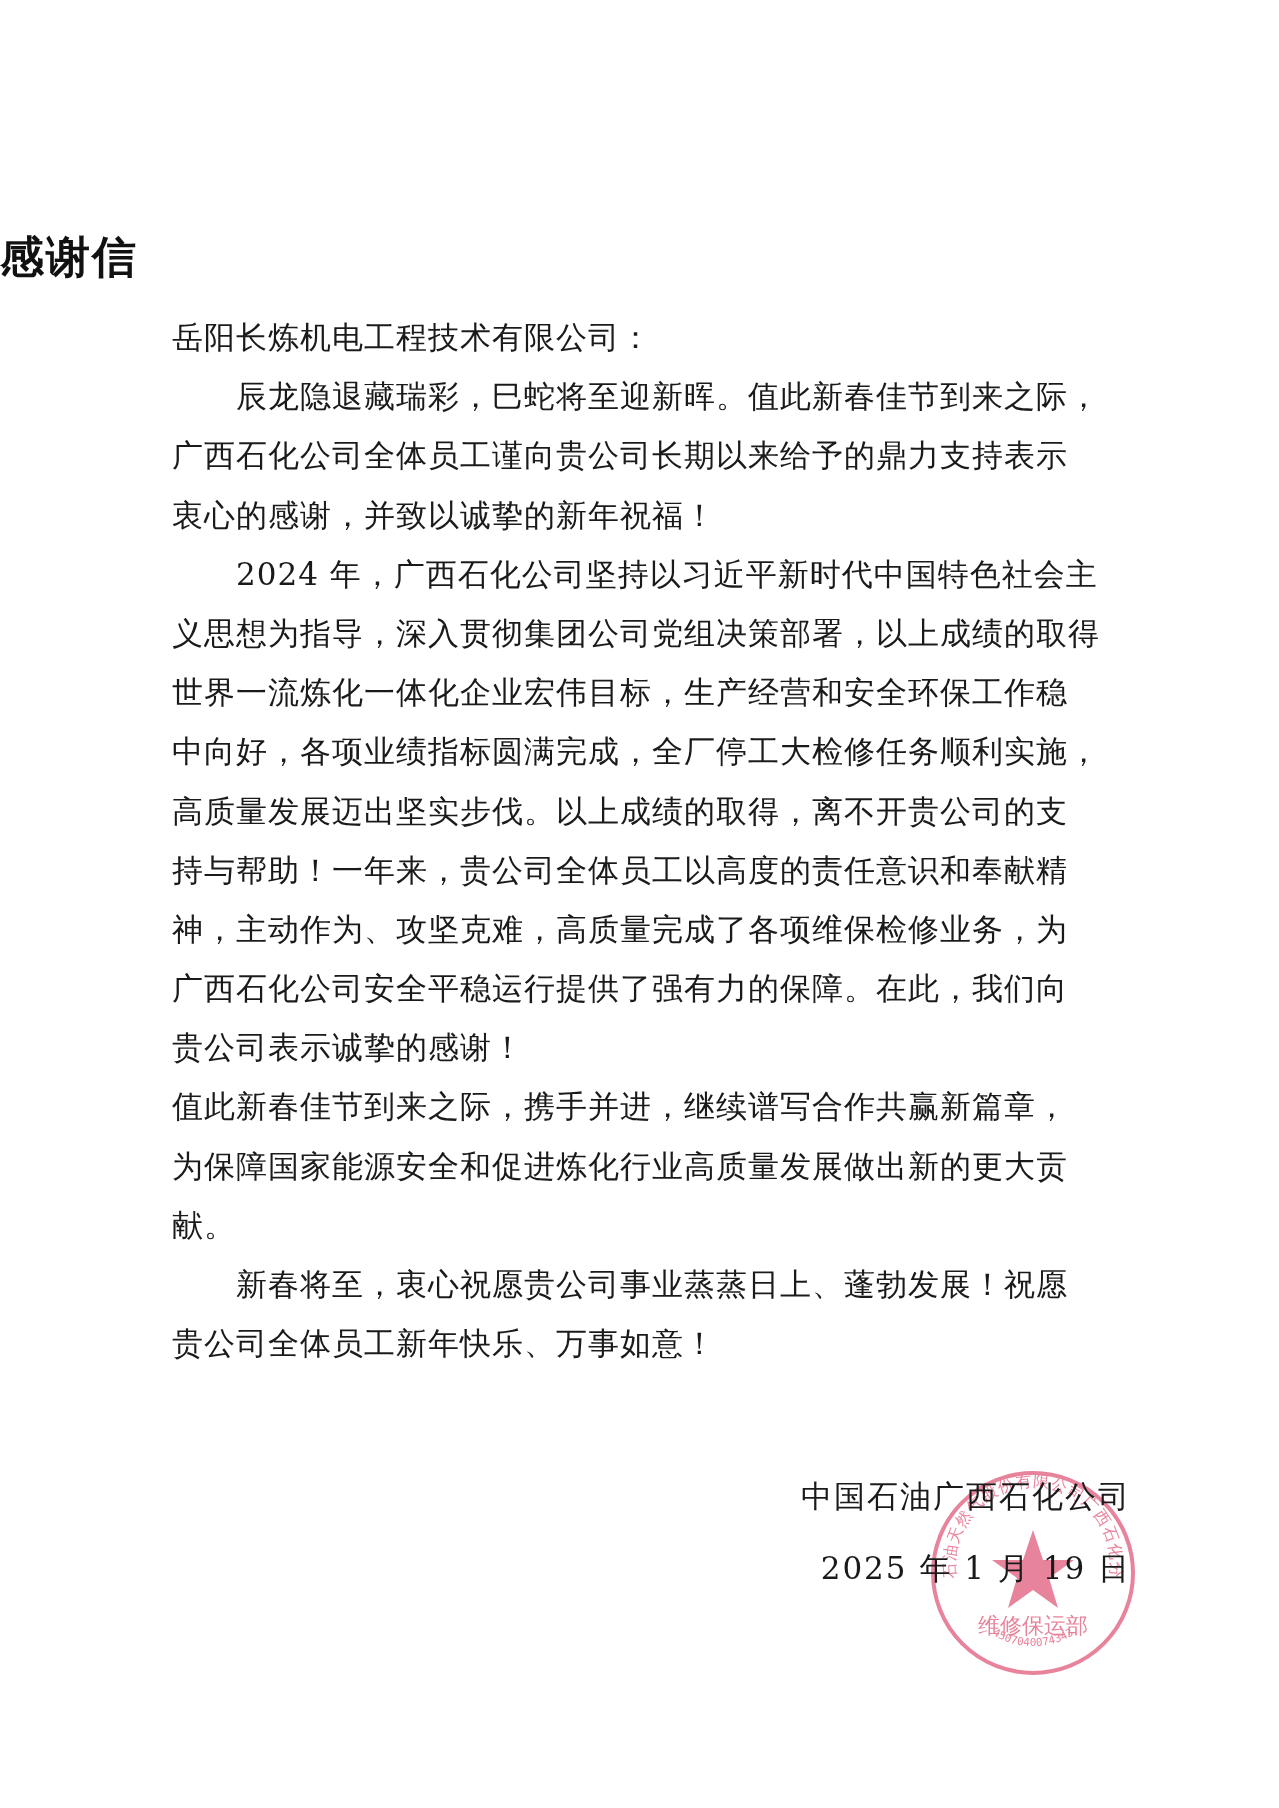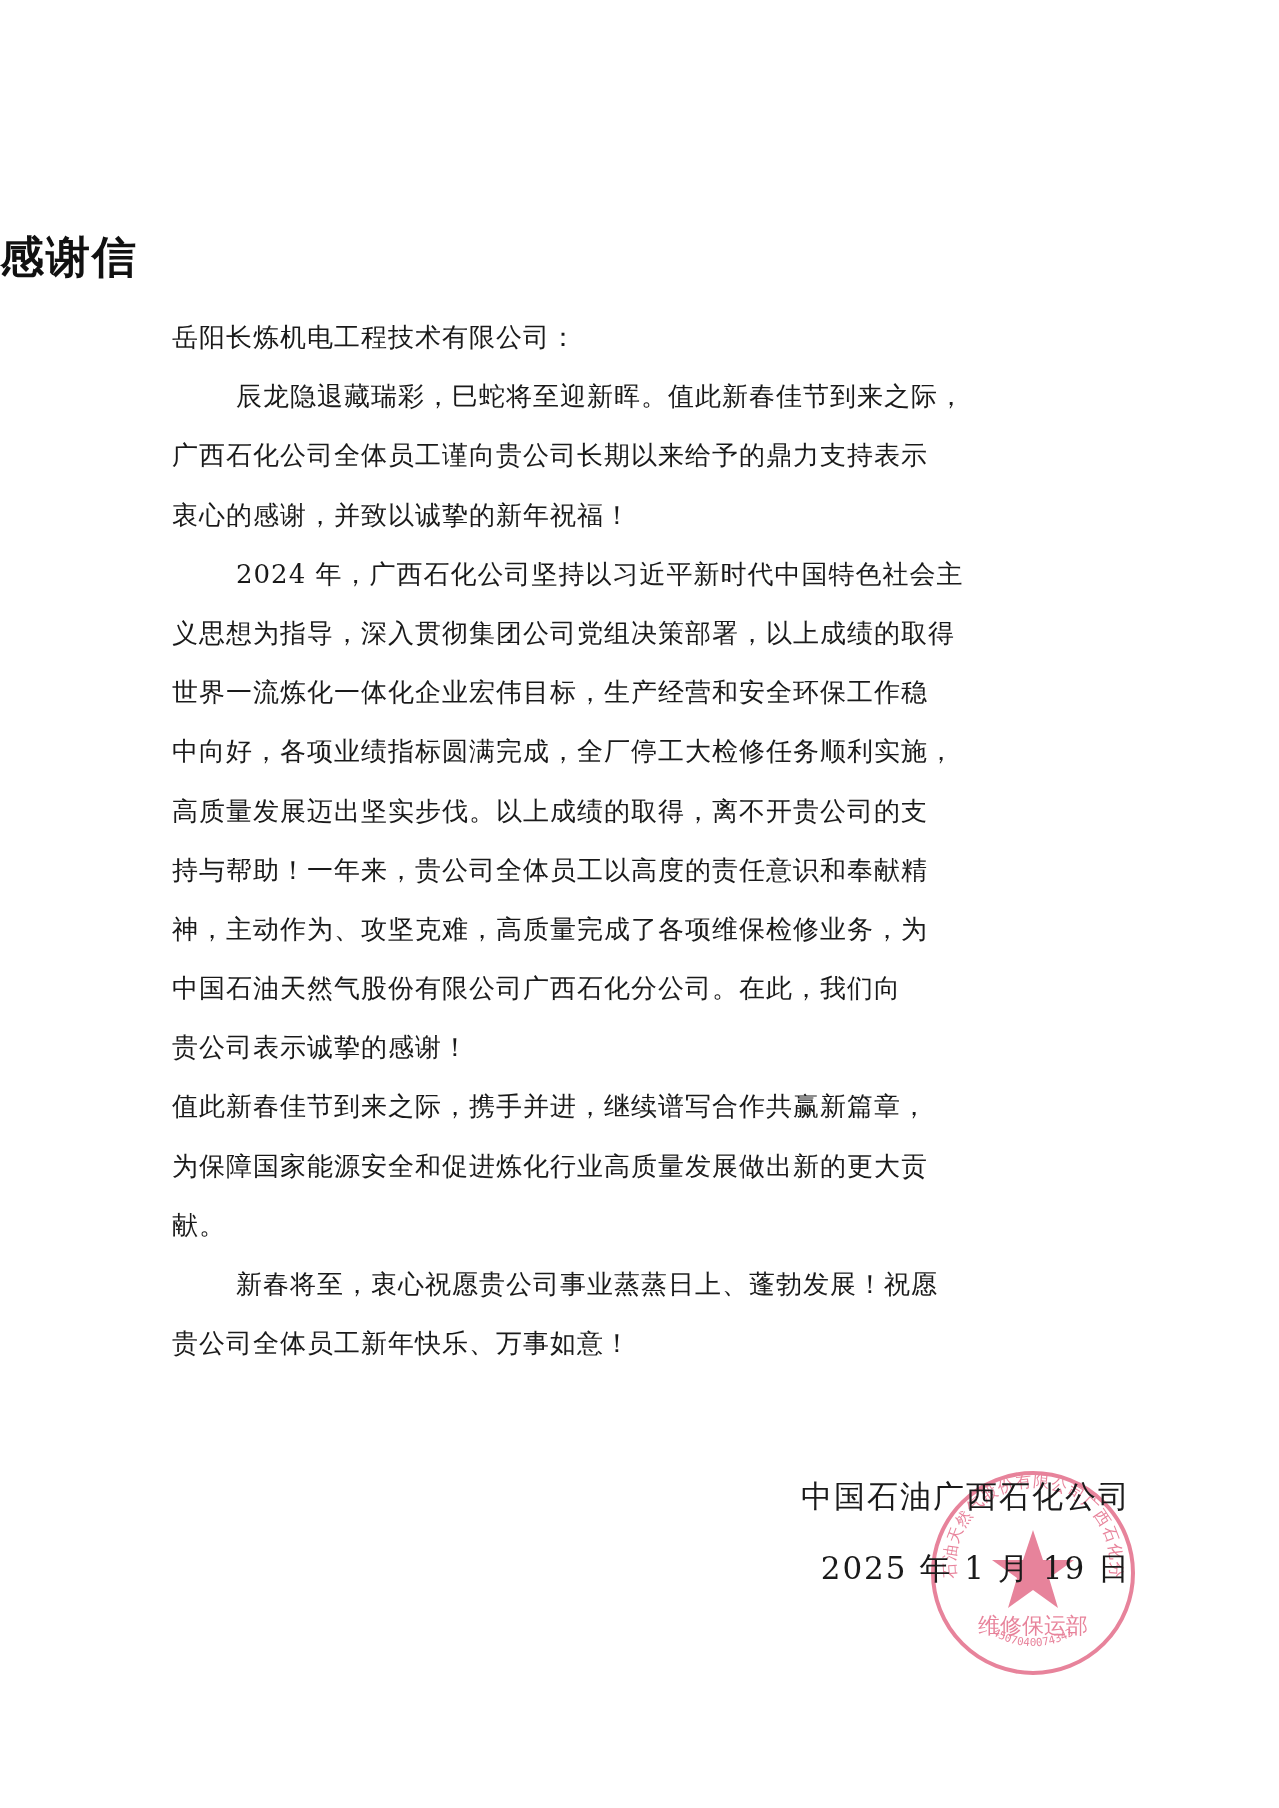--- a/index.html
+++ b/index.html
@@ -9,21 +9,21 @@
       color: #1a1a1a;
     }
     .title {
       position: absolute; top: 228px; left: 0; width: 1279px;
       font-size: 44px; font-weight: bold;
       font-family: "DejaVu Sans", "Liberation Sans", sans-serif;
       letter-spacing: 2px; color: #111;
     }
     .body-text {
       position: absolute; left: 172px; top: 308px; width: 950px;
-      font-size: 26px; line-height: 59.2px; letter-spacing: 1px;
+      font-size: 31px; line-height: 59.2px; letter-spacing: 1px;
     }
     .line { white-space: nowrap; display: block; height: 59.2px; }
     .indent { padding-left: 64px; }
     .signature {
       position: absolute; right: 148px; top: 1460px;
       font-size: 31px; text-align: right; line-height: 72px; letter-spacing: 2px;
       z-index: 2;
     }
     .stamp {
       position: absolute; left: 928px; top: 1468px; width: 210px; height: 210px;
@@ -41,21 +41,21 @@
       <span class="line indent">辰龙隐退藏瑞彩，巳蛇将至迎新晖。值此新春佳节到来之际，</span>
       <span class="line">广西石化公司全体员工谨向贵公司长期以来给予的鼎力支持表示</span>
       <span class="line">衷心的感谢，并致以诚挚的新年祝福！</span>
       <span class="line indent">2024 年，广西石化公司坚持以习近平新时代中国特色社会主</span>
       <span class="line">义思想为指导，深入贯彻集团公司党组决策部署，以上成绩的取得</span>
       <span class="line">世界一流炼化一体化企业宏伟目标，生产经营和安全环保工作稳</span>
       <span class="line">中向好，各项业绩指标圆满完成，全厂停工大检修任务顺利实施，</span>
       <span class="line">高质量发展迈出坚实步伐。以上成绩的取得，离不开贵公司的支</span>
       <span class="line">持与帮助！一年来，贵公司全体员工以高度的责任意识和奉献精</span>
       <span class="line">神，主动作为、攻坚克难，高质量完成了各项维保检修业务，为</span>
-      <span class="line">中国石油天然气股份有限公司广西石化分公司。在此，我们向</span>
+      <span class="line">广西石化公司安全平稳运行提供了强有力的保障。在此，我们向</span>
       <span class="line">贵公司表示诚挚的感谢！</span>
       <span class="line">值此新春佳节到来之际，携手并进，继续谱写合作共赢新篇章，</span>
       <span class="line">为保障国家能源安全和促进炼化行业高质量发展做出新的更大贡</span>
       <span class="line">献。</span>
       <span class="line indent">新春将至，衷心祝愿贵公司事业蒸蒸日上、蓬勃发展！祝愿</span>
       <span class="line">贵公司全体员工新年快乐、万事如意！</span>
     </div>
 </div>
 
 <div class="signature">

